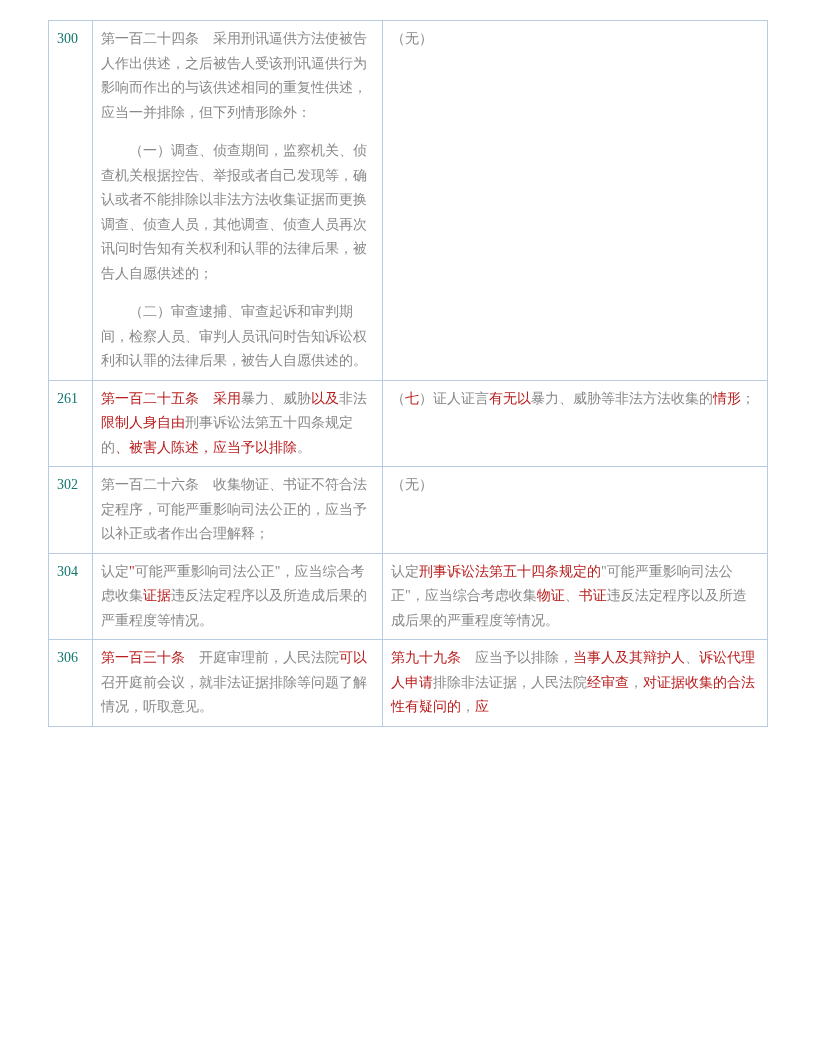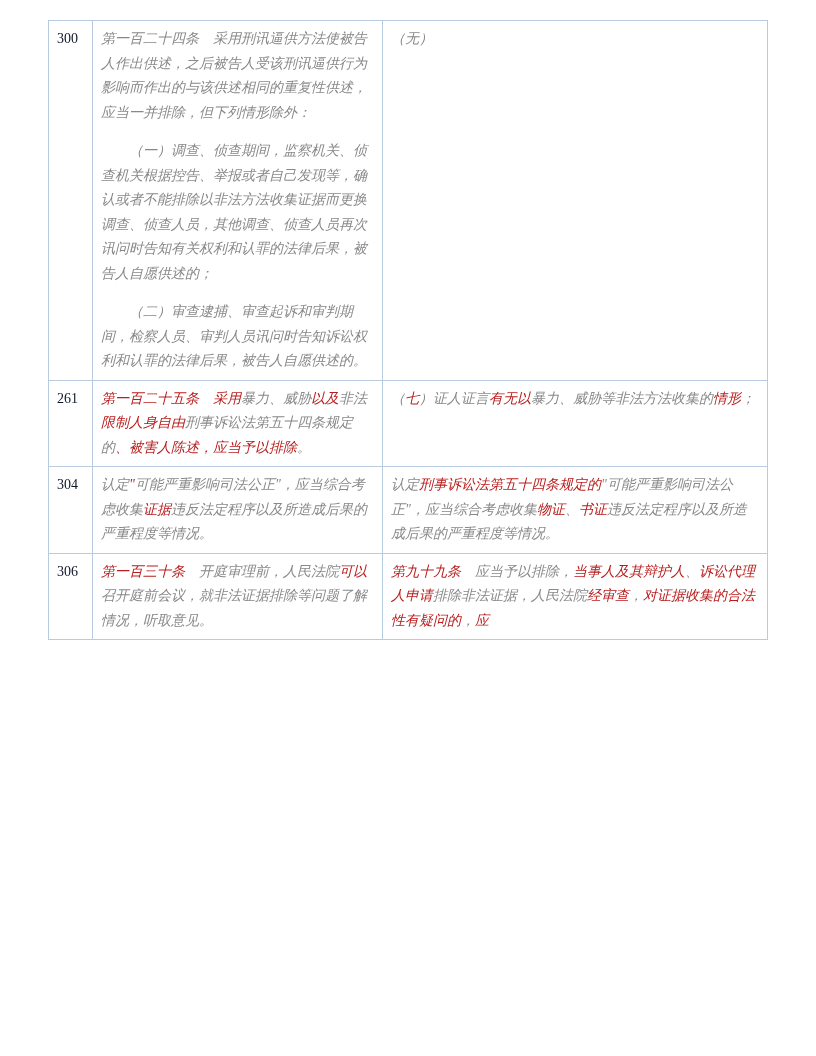--- a/index.html
+++ b/index.html
@@ -19,23 +19,23 @@
   }
   td {
     border: 1px solid #b8cbe0;
     padding: 6px 8px;
     vertical-align: top;
     word-break: break-all;
   }
   col.num { width: 44px; }
   col.left { width: 290px; }
   col.right { }
-  .num-cell { text-align: left; color: #0f172a; }
+  .num-cell { text-align: left; color: #0f766e; }
   .red { color: #b91c1c; }
-  .para { margin-bottom: 14px; font-style: italic; }
+  .para { margin-bottom: 14px; }
   .para:last-child { margin-bottom: 0; }
 </style>
 </head>
 <body>
 
 <table>
   <colgroup>
     <col class="num">
       <col class="left">
       <col class="right">
@@ -55,20 +55,29 @@
       <tr>
         <td class="num-cell">261</td>
         <td>
           <div class="para"><span class="red">第一百二十五条　采用</span><span>暴力、威胁</span><span class="red">以及</span><span>非法</span><span class="red">限制人身自由</span><span>刑事诉讼法第五十四条规定的</span><span class="red">、被害人陈述，应当予以排除</span><span>。</span></div>
         </td>
         <td>
           <div class="para"><span>（</span><span class="red">七</span><span>）证人证言</span><span class="red">有无以</span><span>暴力、威胁等非法方法收集的</span><span class="red">情形</span><span>；</span></div>
         </td>
       </tr>
       <tr>
+        <td class="num-cell">302</td>
+        <td>
+          <div class="para"><span>第一百二十六条　收集物证、书证不符合法定程序，可能严重影响司法公正的，应当予以补正或者作出合理解释；</span></div>
+        </td>
+        <td>
+          <div class="para"><span>（无）</span></div>
+        </td>
+      </tr>
+      <tr>
         <td class="num-cell">304</td>
         <td>
           <div class="para"><span>认定</span><span class="red">"</span><span>可能严重影响司法公正"，应当综合考虑收集</span><span class="red">证据</span><span>违反法定程序以及所造成后果的严重程度等情况。</span></div>
         </td>
         <td>
           <div class="para"><span>认定</span><span class="red">刑事诉讼法第五十四条规定的</span><span>"可能严重影响司法公正"，应当综合考虑收集</span><span class="red">物证</span><span>、</span><span class="red">书证</span><span>违反法定程序以及所造成后果的严重程度等情况。</span></div>
         </td>
       </tr>
       <tr>
         <td class="num-cell">306</td>

